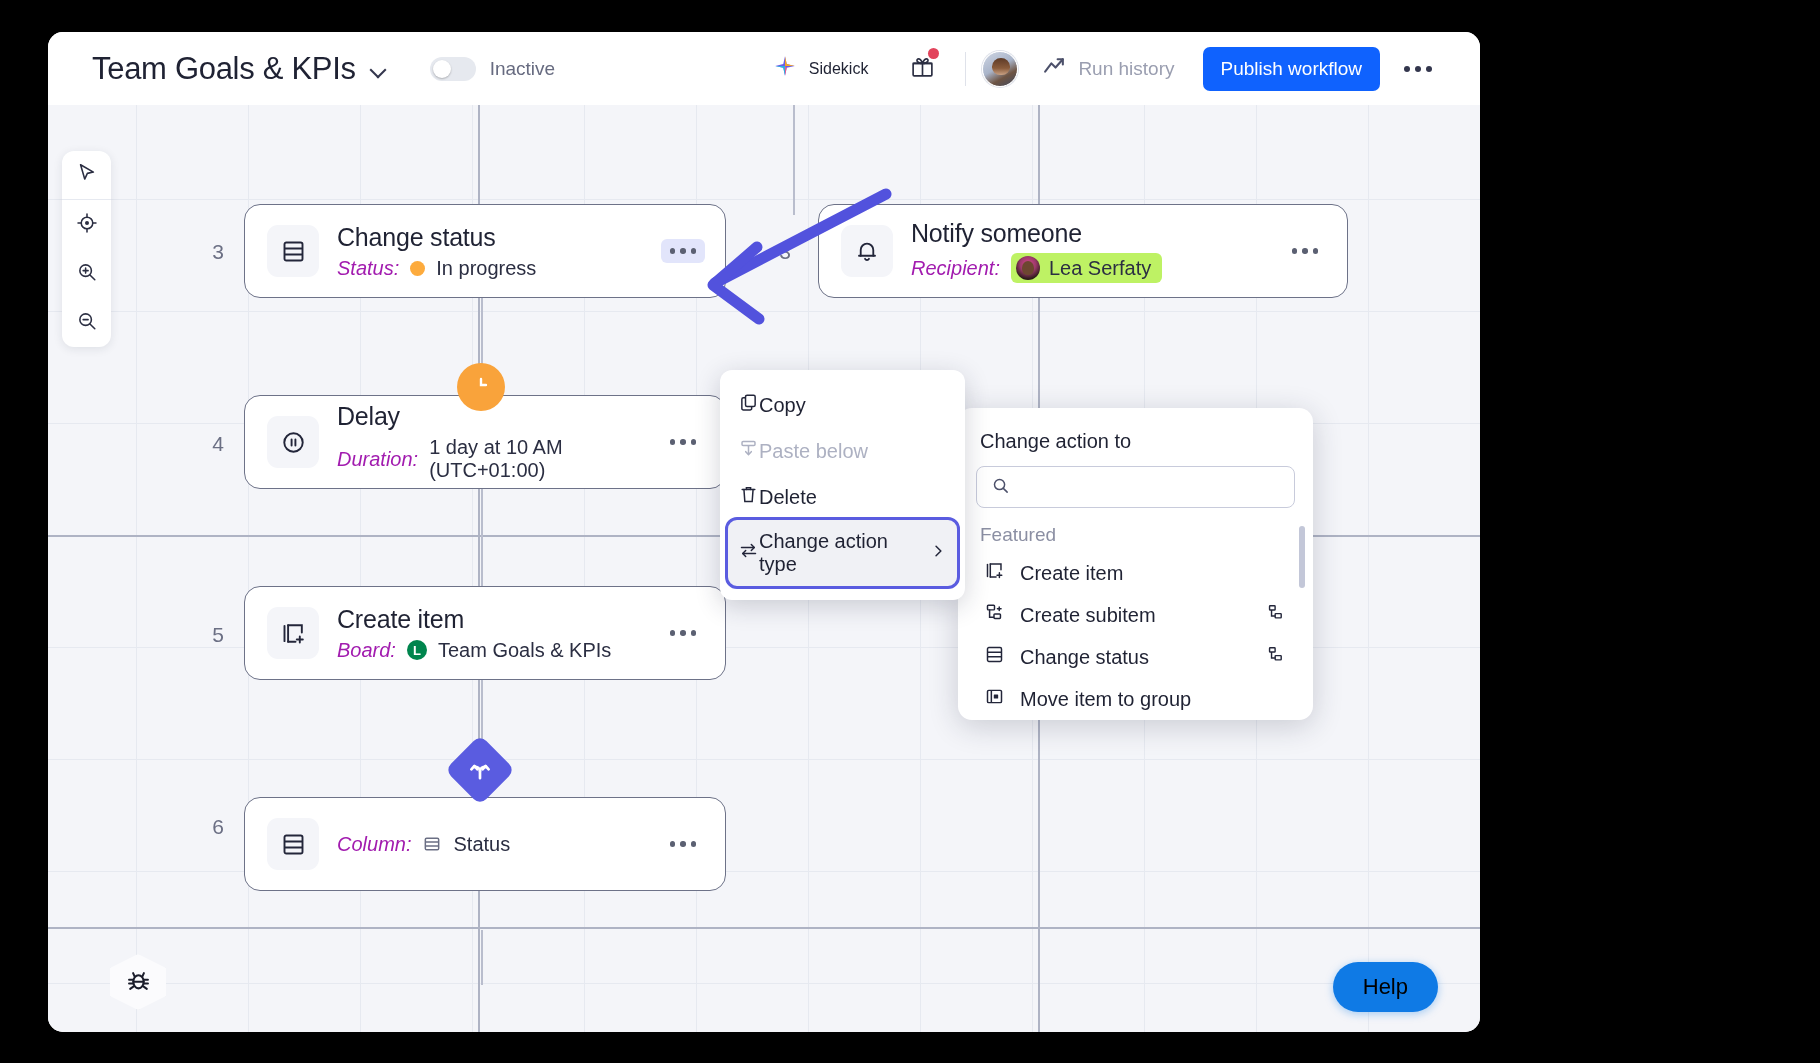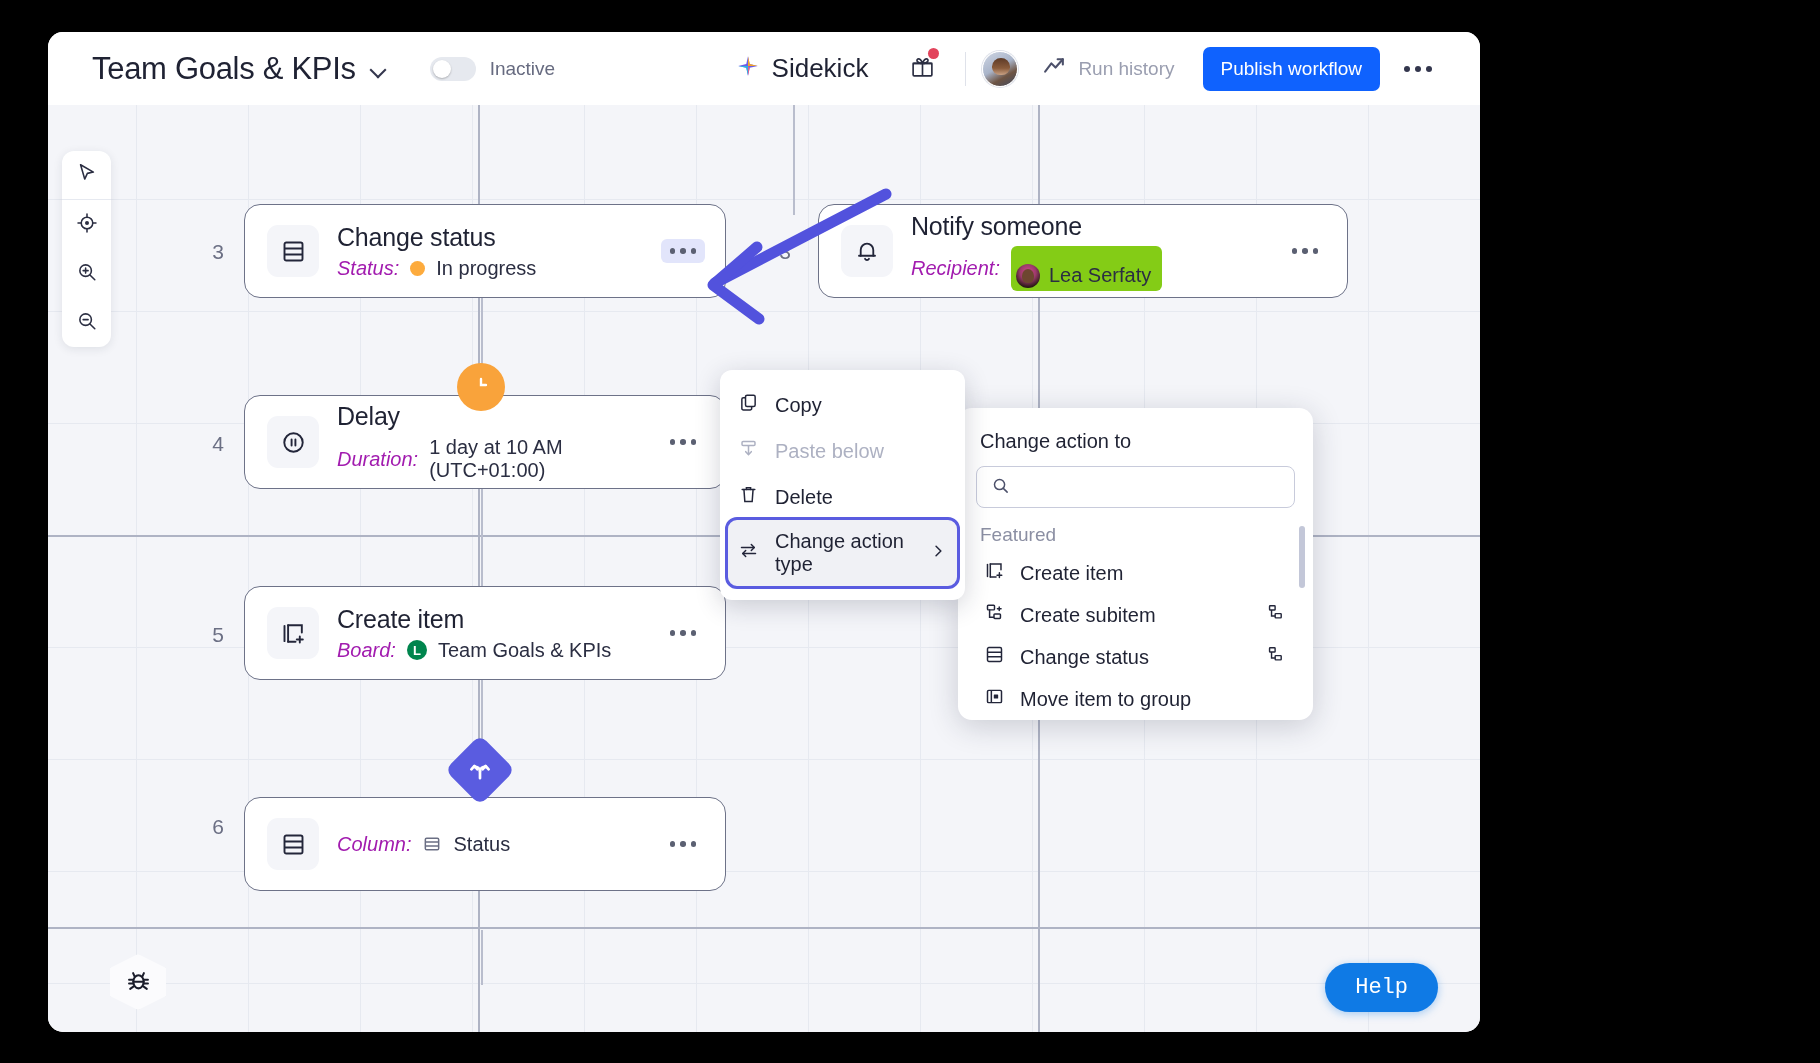--- a/index.html
+++ b/index.html
@@ -54,21 +54,21 @@
   }
   #status-toggle::after {
     content:""; position:absolute; left:3px; top:3px;
     width:18px; height:18px; border-radius:50%;
     background:#ffffff; box-shadow: 0 1px 2px rgba(0,0,0,.25);
   }
   #status-label { font-size:19px; color:#676b80; }
 
   #header-right { margin-left:auto; display:flex; align-items:center; gap:0; }
   #sidekick-btn { display:flex; align-items:center; gap:11px; padding: 6px 10px; cursor:pointer; }
-  #sidekick-label { font-size:26px; color:#1f2233; }
+  #sidekick-label { font-size:16px; color:#1f2233; }
   #gift-btn { position:relative; padding: 6px 14px; margin-left: 18px; cursor:pointer;}
   #gift-dot {
     position:absolute; right:10px; top:0px; width:11px; height:11px;
     border-radius:50%; background:#e2445c;
   }
   #hdr-divider { width:1px; height:34px; background:#dfe2ea; margin: 0 16px; }
   #avatar {
     width:36px; height:36px; border-radius:50%;
     background: linear-gradient(150deg,#cfd6e4 0%, #a9b4c9 45%, #6e5443 70%, #3d4a63 100%);
     border: 1.5px solid #ffffff;
@@ -157,21 +157,21 @@
     width:52px; height:52px; border-radius:11px; background:#f4f5f9;
     display:flex; align-items:center; justify-content:center;
     flex:0 0 52px; margin-right:18px;
   }
   .card-body { display:flex; flex-direction:column; gap:5px; flex:1; min-width:0;}
   .card-title { font-size:25px; color:#1f2233; font-weight:400; letter-spacing:-0.2px;}
   .card-sub { font-size:20px; color:#2b2e42; display:flex; align-items:center; gap:11px;}
   .sub-label { color:#a21caf;font-style:italic; }
   .chip {
     display:inline-flex; align-items:center; gap:9px;
-    background:#84cc16; border-radius:6px; padding:18px 11px 3px 5px;
+    background:#bef264; border-radius:6px; padding:3px 11px 3px 5px;
   }
   .chip-avatar {
     width:24px; height:24px; border-radius:50%;
     background: radial-gradient(circle at 50% 35%, #d9488e 0%, #9b3a6a 40%, #2a1a16 75%);
     position:relative; overflow:hidden;
   }
   .chip-avatar::after{
     content:""; position:absolute; left:6px; top:5px; width:12px; height:14px;
     border-radius:50% 50% 42% 42%; background:#6d4630;
   }
@@ -189,21 +189,21 @@
   .card-menu.active { background:#e2e5fb; }
 
   
   #ctx-menu {
     position:absolute; left:672px; top:265px; width:245px;
     background:#ffffff; border-radius:12px;
     box-shadow: 0 6px 26px rgba(28,33,62,.20);
     padding: 12px 0 14px 0; z-index: 60;
   }
   .ctx-item {
-    display:flex; align-items:center; gap:16px;
+    display:flex; align-items:center; 
     padding: 10px 18px; font-size:20px; color:#1f2233; cursor:pointer;
     position:relative;
   }
   .ctx-item.disabled { color:#adb1c2; cursor:default; }
   .ctx-item.selected {
     background:#f0f1f5; border-radius:9px;
     outline: 3px solid #5a5ce0; margin: 0 8px;
     padding: 10px 10px;
   }
   .ctx-arrow { margin-left:auto; }
@@ -248,24 +248,24 @@
     z-index: 30;
   }
   #bug-hex {
     position:absolute; inset:0;
     background:#fbfbfd;
     clip-path: polygon(50% 0%, 100% 25%, 100% 75%, 50% 100%, 0% 75%, 0% 25%);
     box-shadow: 0 1px 4px rgba(0,0,0,.10);
   }
   #help-btn {
     position:absolute; right:42px; bottom:20px;
-    background:#0f7ae5; color:#ffffff; font-size:22px;
+    background:#0f7ae5; color:#000000; font-size:22px;
     padding: 12px 30px; border-radius:26px; cursor:pointer;
     box-shadow: 0 2px 8px rgba(15,122,229,.35);
-    z-index: 30; border:none; font-family:Liberation Mono, monospace;
+    z-index: 30; border:none; font-family:Liberation Sans, sans-serif;
   }
 </style>
 </head>
 <body>
 
 <div id="root">
  <div id="window">
 
   <div id="header">
     <div id="title-block">

